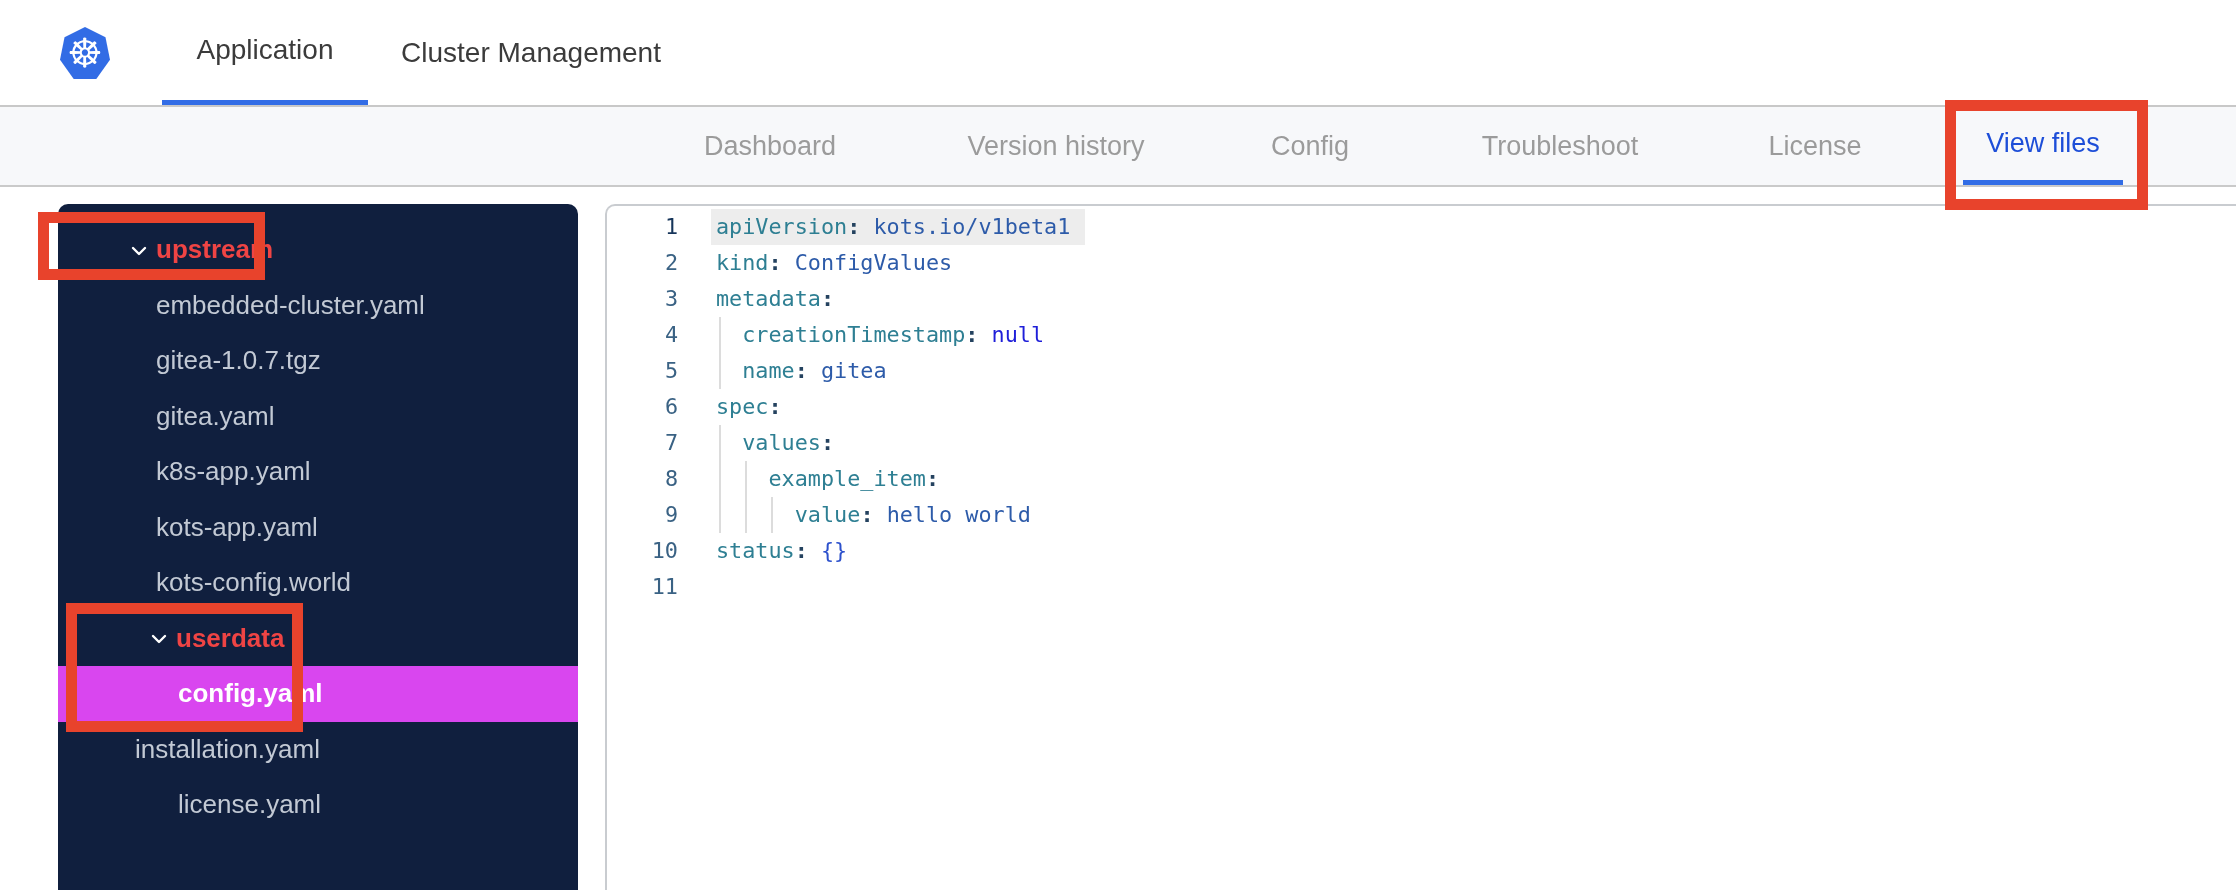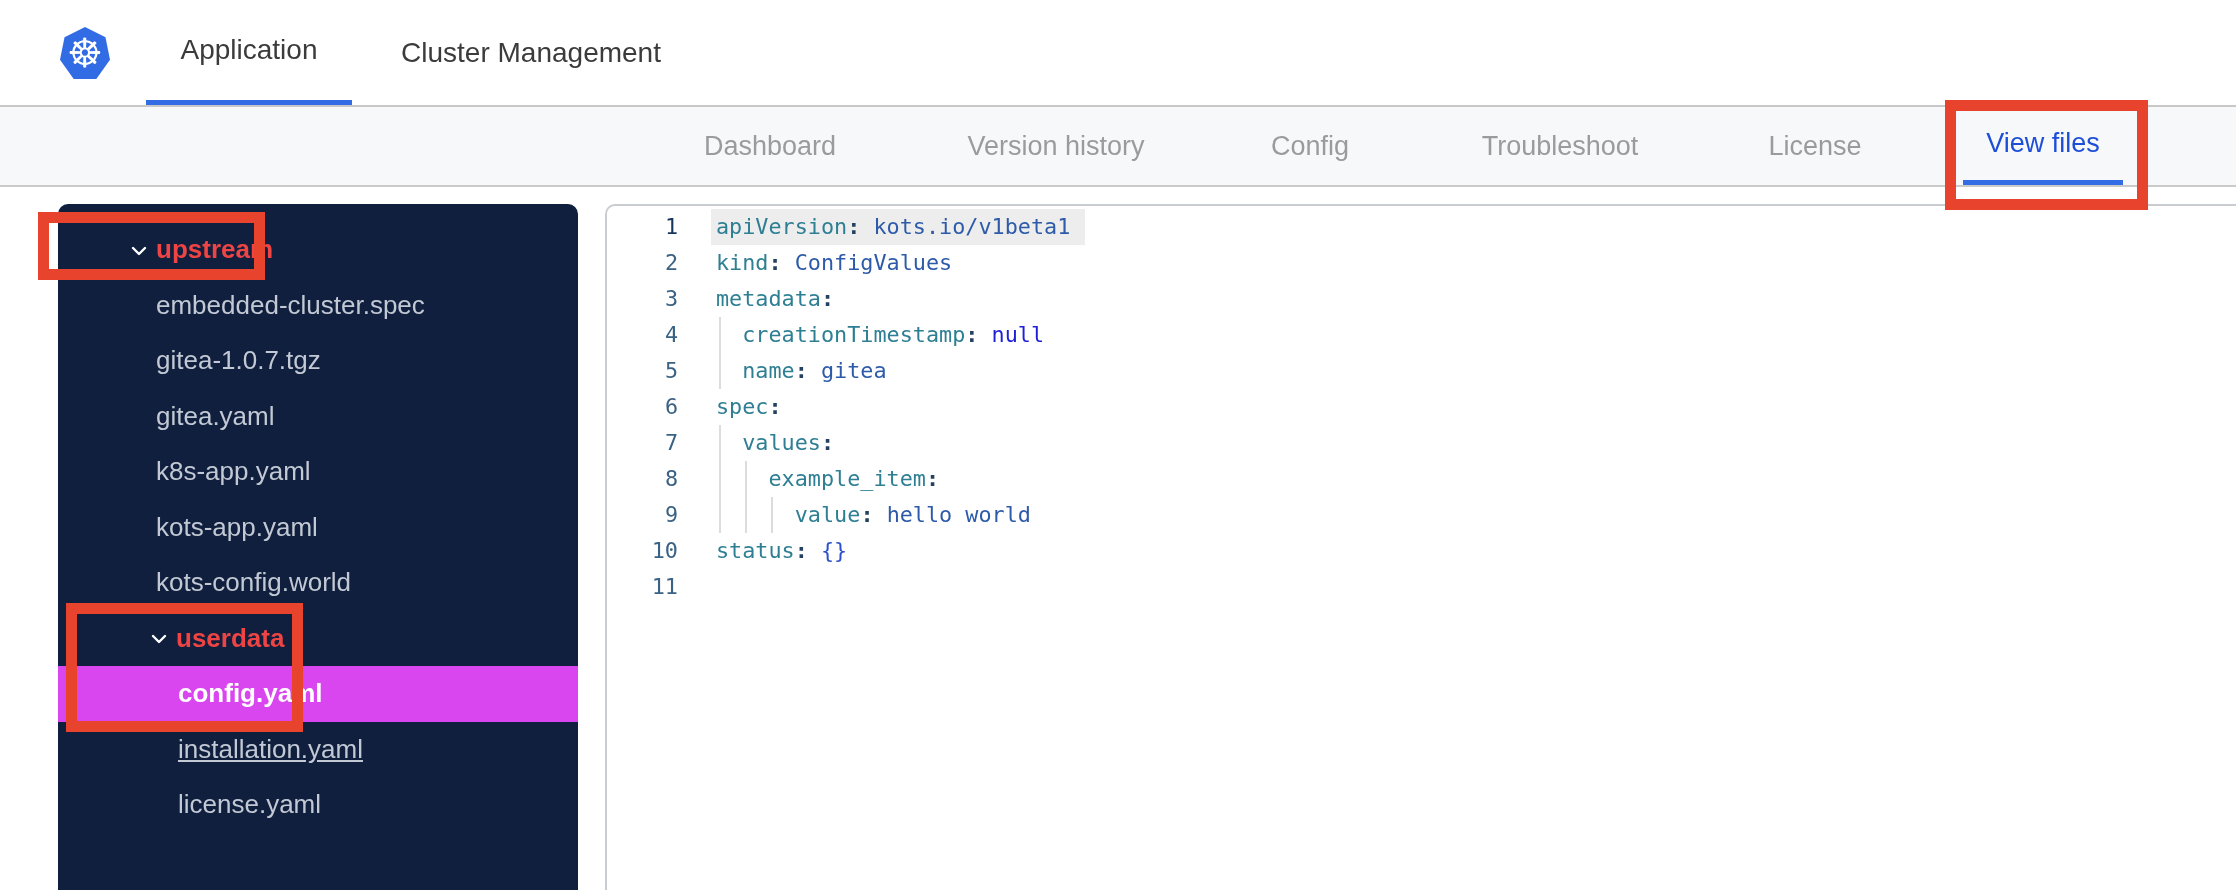--- a/index.html
+++ b/index.html
@@ -10,21 +10,21 @@
   }
   
   .topbar{position:absolute;left:0;top:0;width:2236px;height:105px;background:#fff;border-bottom:2px solid #c8c8c8;}
   .k8s-logo{position:absolute;left:60px;top:27px;width:50px;height:52px;background:#326ce5;
     clip-path:polygon(50% 0%,90.97% 19.56%,100% 62.97%,72.61% 100%,27.39% 100%,0% 62.97%,9.03% 19.56%);
     display:flex;align-items:center;justify-content:center;}
   .k8s-logo span{color:#fff;font-size:40px;line-height:1;font-family:"DejaVu Sans",sans-serif;}
   .topbar-tab{position:absolute;top:0;height:105px;display:flex;align-items:center;justify-content:center;
     font-size:28px;color:#3b3b3b;cursor:pointer;box-sizing:border-box;}
   .topbar-tab.active{border-bottom:5px solid #326de6;}
-  .topbar-tab.t0{left:146px;width:206px;text-align:right;}
+  .topbar-tab.t0{left:162px;width:206px;text-align:right;}
   .topbar-tab.t1{left:396px;width:270px;}
   
   .subnav{position:absolute;left:0;top:107px;width:2236px;height:78px;background:#f7f8fa;border-bottom:2px solid #cacaca;}
   .subnav-tab{position:absolute;top:0;height:78px;display:flex;align-items:center;justify-content:center;
     font-size:27px;color:#9b9b9b;cursor:pointer;box-sizing:border-box;}
   .subnav-tab.active{color:#1d4ed8;border-bottom:5px solid #326de6;}
   .subnav-tab.s0{left:695px;width:150px;}
   .subnav-tab.s1{left:966px;width:180px;}
   .subnav-tab.s2{left:1250px;width:120px;}
   .subnav-tab.s3{left:1478px;width:164px;}
@@ -88,21 +88,21 @@
 <div class="filetree" id="filetree">
     <div class="tree-row folder" style="padding-left: 73px;">
       <span class="chev">
         <svg width="16" height="10" viewBox="0 0 16 10">
           <polyline points="2,2 8,8 14,2" fill="none" stroke="#ffffff" stroke-width="2.4" stroke-linecap="round" stroke-linejoin="round"></polyline>
         </svg>
       </span>
       <span>upstream</span>
     </div>
     <div class="tree-row file" style="padding-left: 98px;">
-      <span>embedded-cluster.spec</span>
+      <span>embedded-cluster.yaml</span>
     </div>
     <div class="tree-row file" style="padding-left: 98px;">
       <span>gitea-1.0.7.tgz</span>
     </div>
     <div class="tree-row file" style="padding-left: 98px;">
       <span>gitea.yaml</span>
     </div>
     <div class="tree-row file" style="padding-left: 98px;">
       <span>k8s-app.yaml</span>
     </div>
@@ -116,21 +116,21 @@
       <span class="chev">
         <svg width="16" height="10" viewBox="0 0 16 10">
           <polyline points="2,2 8,8 14,2" fill="none" stroke="#ffffff" stroke-width="2.4" stroke-linecap="round" stroke-linejoin="round"></polyline>
         </svg>
       </span>
       <span>userdata</span>
     </div>
     <div class="tree-row file selected" style="padding-left: 120px;">
       <span>config.yaml</span>
     </div>
-    <div class="tree-row file" style="padding-left: 120px; text-decoration: underline;">
+    <div class="tree-row file" style="padding-left: 77px;">
       <span>installation.yaml</span>
     </div>
     <div class="tree-row file" style="padding-left: 120px;">
       <span>license.yaml</span>
     </div>
   </div>
 
 <div class="editor" id="editor">
     <div class="code-line active"><span class="line-bg"></span><span class="ln">1</span><span class="code-text"><span class="tk-key">apiVersion</span><span class="tk-punct">:</span><span class="tk-plain"> </span><span class="tk-val">kots.io/v1beta1</span></span></div>
     <div class="code-line"><span class="ln">2</span><span class="code-text"><span class="tk-key">kind</span><span class="tk-punct">:</span><span class="tk-plain"> </span><span class="tk-val">ConfigValues</span></span></div>

